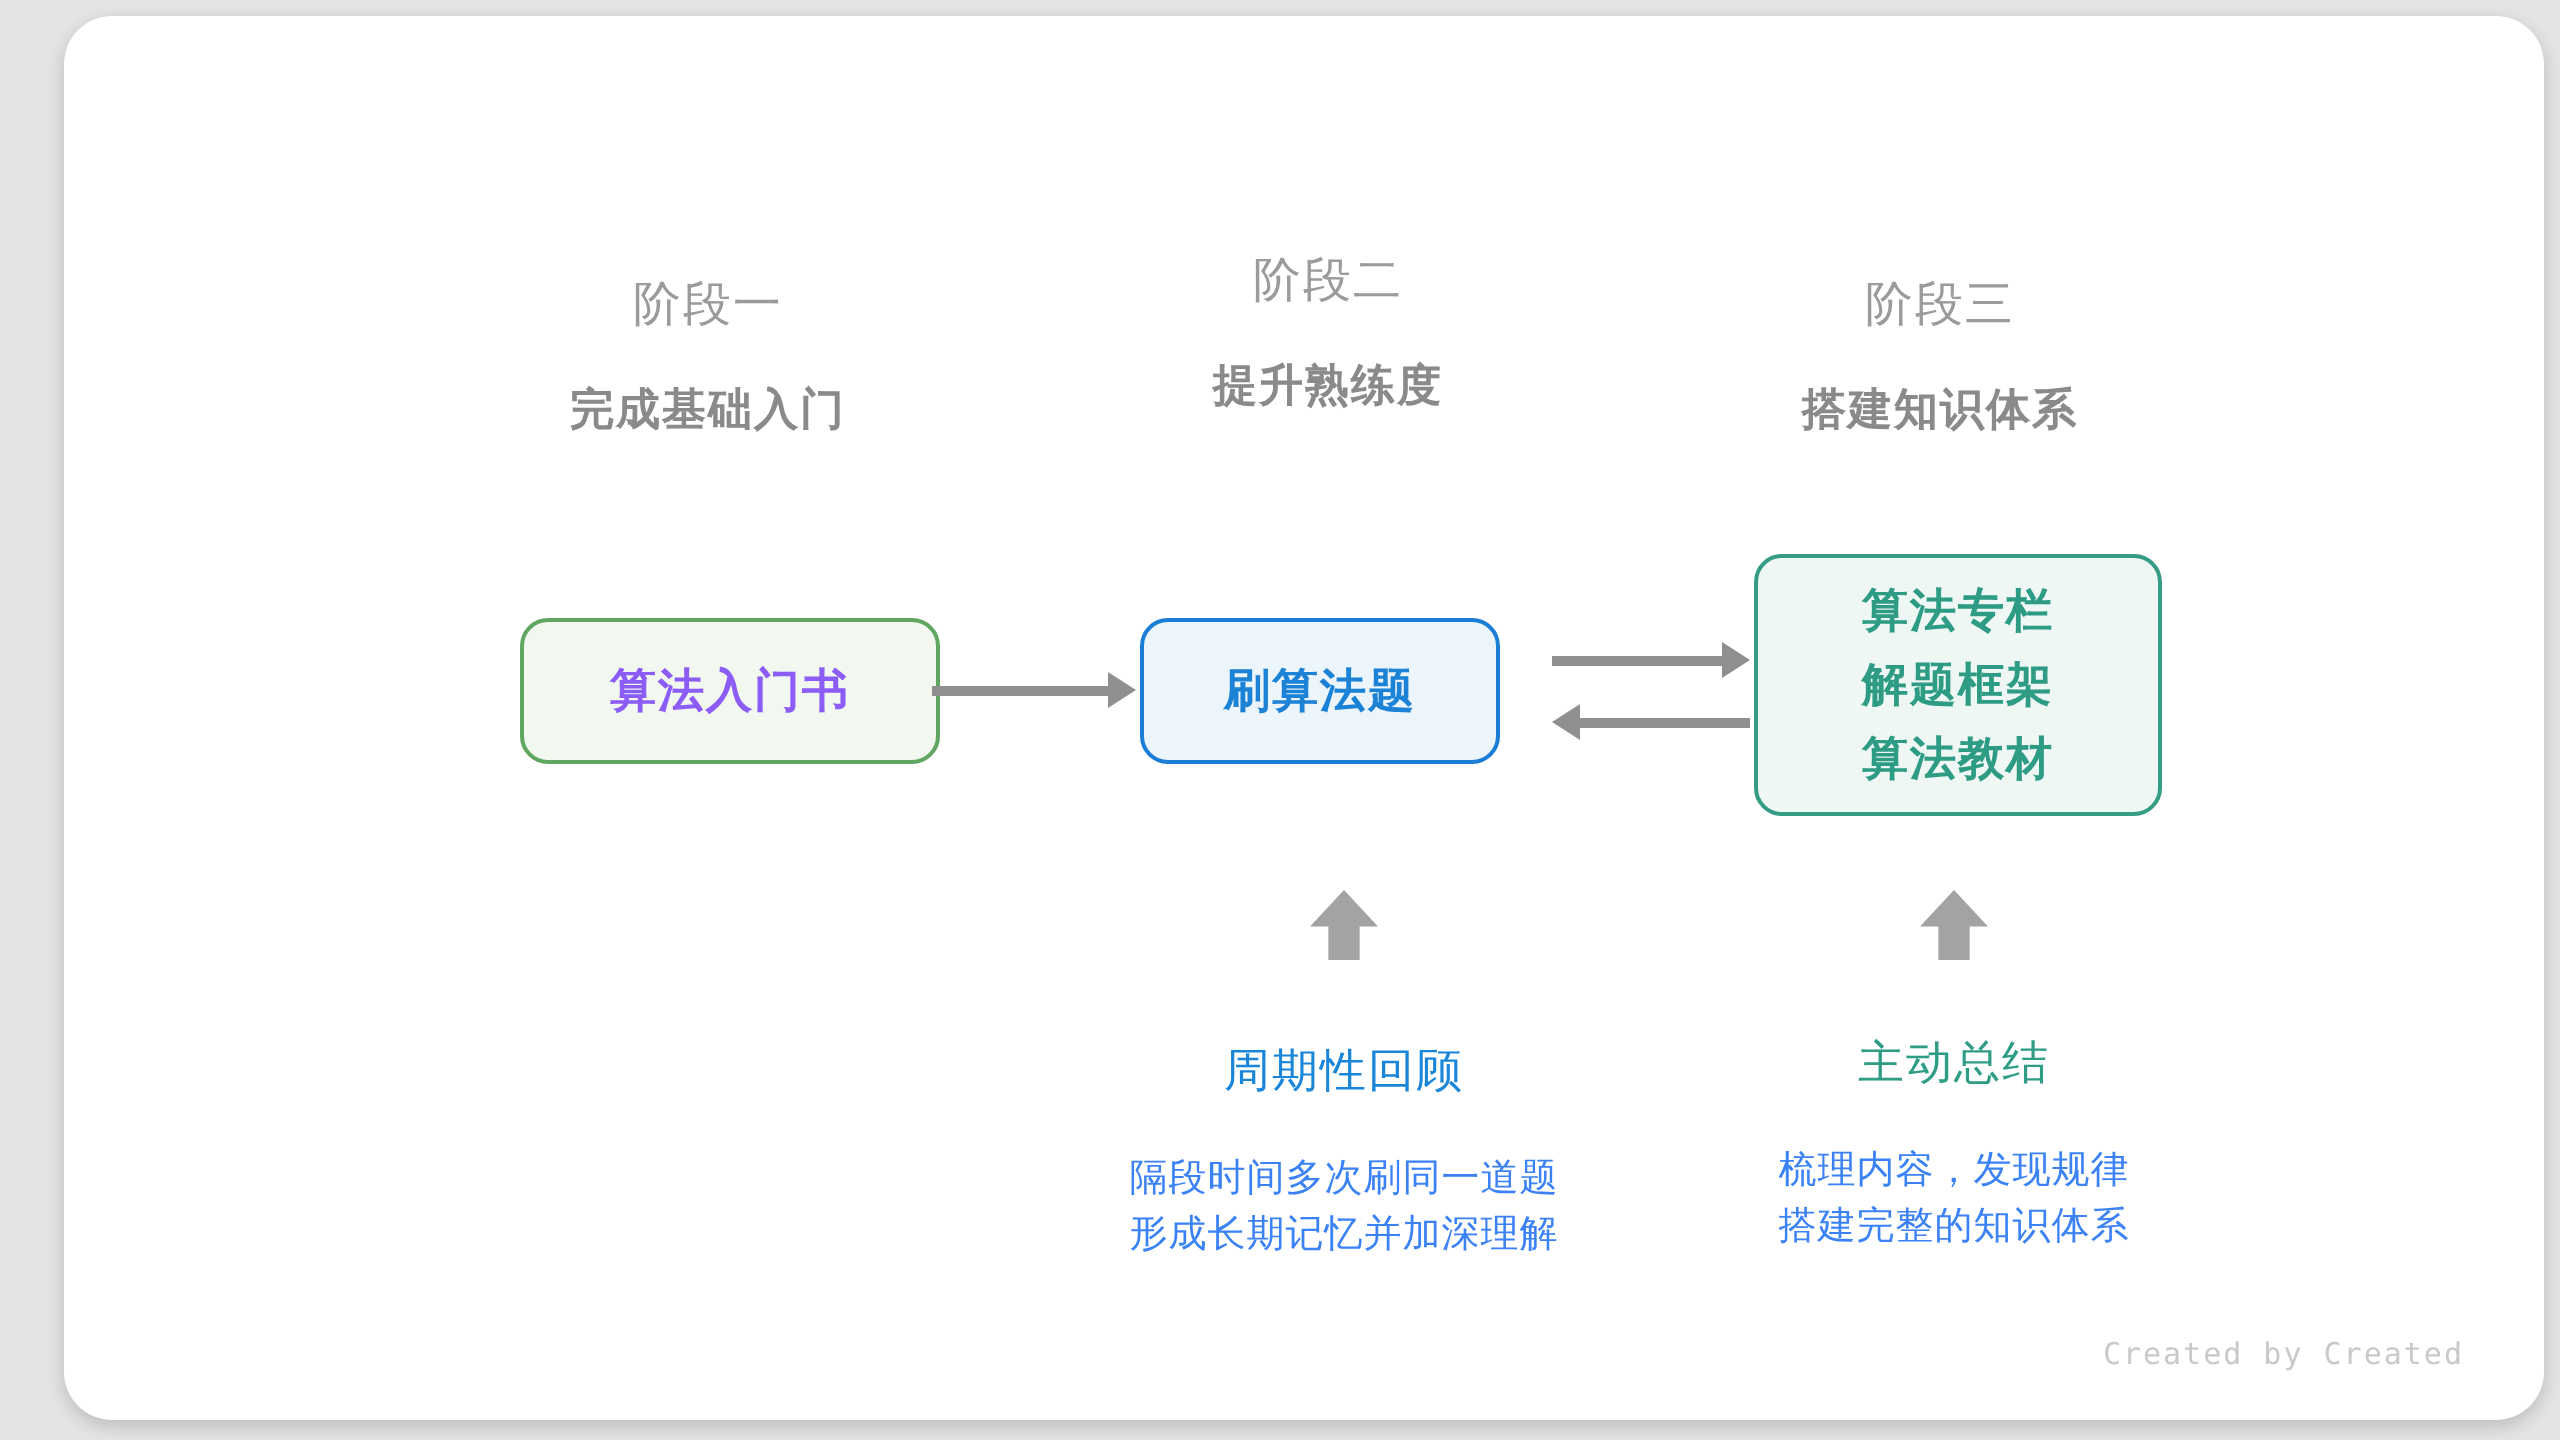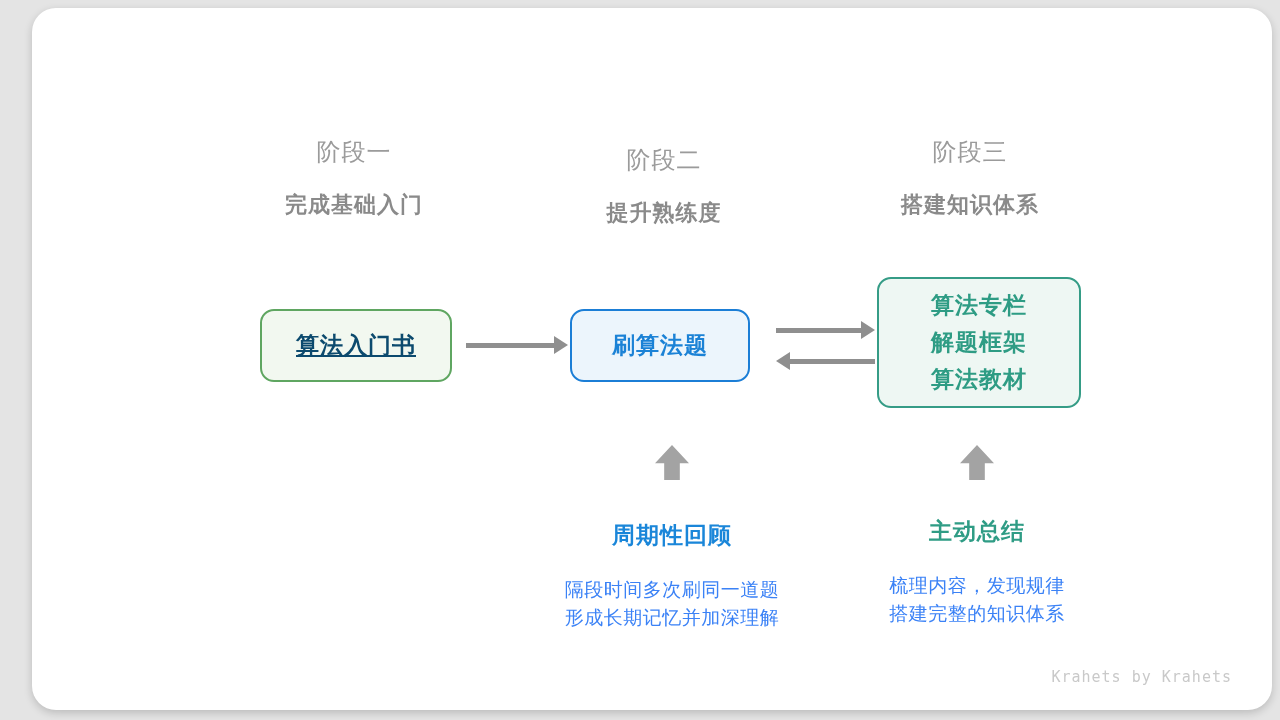--- a/index.html
+++ b/index.html
@@ -44,25 +44,24 @@
     display: flex;
     flex-direction: column;
     justify-content: center;
     align-items: center;
     font-weight: bold;
     font-size: 23px;
     letter-spacing: 1px;
   }
   .node .node-line { line-height: 37px; }
   .node-1 {
-    left: 228px; top: 301px; width: 192px; height: 73px;
+    left: 228px; top: 301px; width: 210px; height: 73px;
     background: #f2f8f0;
     border: 2.5px solid #5fa661;
-    color: #0c4a6e;
-    text-decoration: underline;
+    color: #8b5cf6;
   }
   .node-2 {
     left: 538px; top: 301px; width: 180px; height: 73px;
     background: #ecf5fc;
     border: 2.5px solid #1b7ed6;
     color: #1b82d6;
   }
   .node-3 {
     left: 845px; top: 269px; width: 204px; height: 131px;
     background: #eef7f3;
@@ -100,21 +99,21 @@
   }
   .up-arrow-1 { left: 623px; top: 437px; }
   .up-arrow-2 { left: 928px; top: 437px; }
   .annotation {
     position: absolute;
     width: 320px;
     text-align: center;
   }
   .annotation-title {
     font-size: 23px;
-    font-weight: bold;
+    font-weight: normal;
     letter-spacing: 1px;
   }
   .annotation-1 .annotation-title { color: #1a86d9; }
   .annotation-2 .annotation-title { color: #2f9c85; }
   .annotation-desc {
     margin-top: 25px;
     font-size: 19px;
     line-height: 27.5px;
     color: #3b82f6;
     letter-spacing: 0.5px;
@@ -131,21 +130,21 @@
 </head>
 <body>
 
 <div class="stage-canvas">
   <div class="card">
 
     <div class="stage-header" style="left:172px; top:128px;">
       <div class="stage-label">阶段一</div>
       <div class="stage-subtitle">完成基础入门</div>
     </div>
-    <div class="stage-header" style="left:482px; top:136px;">
+    <div class="stage-header" style="left:482px; top:116px;">
       <div class="stage-label">阶段二</div>
       <div class="stage-subtitle">提升熟练度</div>
     </div>
     <div class="stage-header" style="left:788px; top:128px;">
       <div class="stage-label">阶段三</div>
       <div class="stage-subtitle">搭建知识体系</div>
     </div>
 
     <div class="node node-1">
       <div class="node-line">算法入门书</div>
@@ -183,16 +182,16 @@
       </div>
     </div>
     <div class="annotation annotation-2" style="left:785px; top:508px;">
       <div class="annotation-title">主动总结</div>
       <div class="annotation-desc">
         <div>梳理内容，发现规律</div>
         <div>搭建完整的知识体系</div>
       </div>
     </div>
 
-    <div class="credit">Krahets by Krahets</div>
+    <div class="credit">Created by Created</div>
 
   </div>
 </div>
 
 </body></html>

